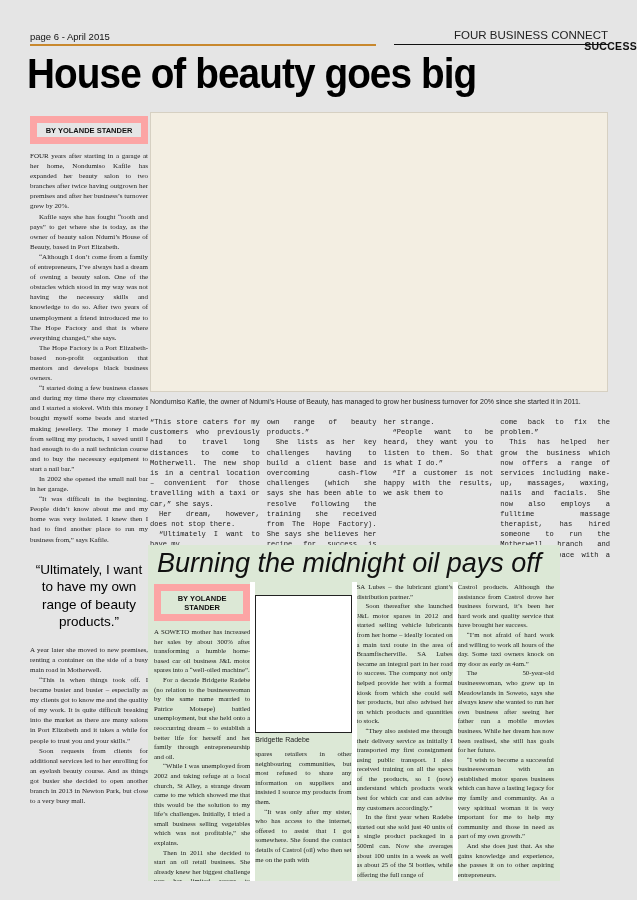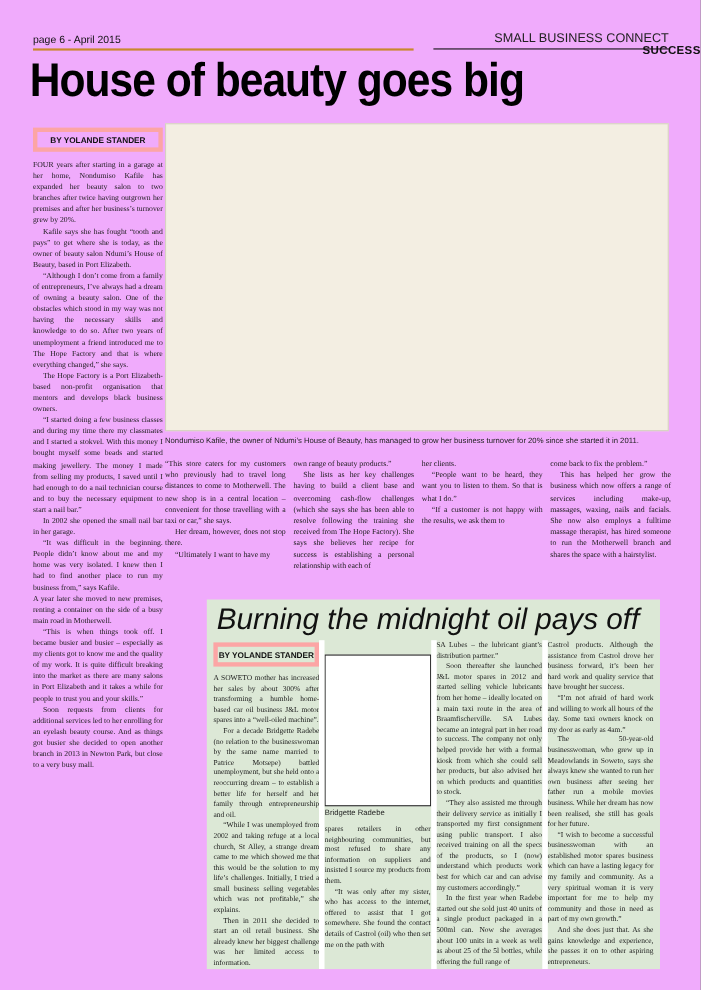--- a/index.html
+++ b/index.html
@@ -1,84 +1,85 @@
 <!DOCTYPE html>
 <html style="--accent_rule: #c8882e; --green_bg: #dce8d6; --photo_beige: #f3eee2;"><head>
 <meta charset="utf-8">
 <style>
   html,body{margin:0;padding:0;background:#888;}
-  .page{position:relative;width:637px;height:900px;background:#f0abfc;overflow:hidden;
+  .page{position:relative;width:637px;height:900px;background:#e5e5e5;overflow:hidden;
         font-family:"Liberation Serif",serif;color:#1a1a1a;margin:0 auto;}
   
   .hdr-left{position:absolute;left:30px;top:31px;font:9.5px "Liberation Sans",sans-serif;color:#111;}
   .hdr-center{position:absolute;left:0;right:0;top:40px;text-align:right;
               font:bold 10.5px "Liberation Sans",sans-serif;letter-spacing:.3px;color:#111;}
   .hdr-right{position:absolute;right:29px;top:29px;font:11.5px "Liberation Sans",sans-serif;color:#222;}
   .rule-a{position:absolute;left:30px;top:44px;width:346px;height:2px;background:var(--accent_rule,#c8882e);}
   .rule-b{position:absolute;left:394px;top:44px;width:214px;height:1px;background:#111;}
   
   .headline1{position:absolute;left:27px;top:50px;margin:0;white-space:nowrap;
              font:800 43px/46px "Liberation Sans",sans-serif;letter-spacing:-1px;color:#000;
              transform:scaleX(.9);transform-origin:left top;}
   
   .leftcol{position:absolute;left:30px;top:116px;width:118px;}
-  .byline-box{border:4px solid #fca5a5;text-align:center;
+  .byline-box{border:7px solid #fca5a5;text-align:center;
               font:bold 7.5px/9px "Liberation Sans",sans-serif;padding:3px 0 2px;margin-bottom:7px;
               background:transparent;color:#111;}
   .paras p{margin:0;font-size:7px;line-height:10.1px;text-align:justify;}
   .paras p + p{text-indent:9px;}
   .pullquote{font:13.5px/17.5px "Liberation Sans",sans-serif;text-align:center;
              margin:16px 1px 14px;color:#000;}
   
   .photo-main{position:absolute;left:150px;top:112px;width:458px;height:280px;
               background:var(--photo_beige,#f3eee2);border:1px solid #d6d0c2;box-sizing:border-box;}
   .caption-main{position:absolute;left:150px;top:398px;width:460px;
                 font:7px "Liberation Sans",sans-serif;color:#222;}
   
   .row4{position:absolute;left:150px;top:417px;width:460px;display:flex;gap:7px;}
-  .row4 .col{flex:1;min-width:0;}
+  .row4 .col{flex:1;min-width:0;font-family:Liberation Mono, monospace;}
   .row4 p{font-size:7.1px;line-height:10.2px;}
   
   .green{position:absolute;left:148px;top:545px;width:412px;height:336px;
-         background:var(--green_bg,#dce8d6);overflow:hidden;margin-left:40px;}
+         background:var(--green_bg,#dce8d6);overflow:hidden;}
   .headline2{margin:3px 0 0 9px;font:italic 400 27px/30px "Liberation Sans",sans-serif;color:#111;}
   .gcols{display:flex;gap:5px;padding:4px 6px 0;}
   .gcol{flex:1;min-width:0;position:relative;}
   .gcol + .gcol::before{content:"";position:absolute;left:-5px;top:0;bottom:0;width:5px;background:#fff;}
   .gcol .paras p{font-size:6.8px;line-height:9.6px;}
   .gcol .byline-box{margin-top:2px;margin-bottom:6px;}
   .photo-b{height:138px;background:#fff;border:1px solid #222;margin-top:13px;box-sizing:border-box;}
   .caption-b{font:7px "Liberation Sans",sans-serif;margin:3px 0 6px;color:#222;}
 </style>
 </head>
 <body>
 
 <div class="page">
 
   <span class="hdr-left">page 6 - April 2015</span>
   <span class="hdr-center">SUCCESS</span>
-  <span class="hdr-right">SMALL BUSINESS CONNECT</span>
+  <span class="hdr-right">FOUR BUSINESS CONNECT</span>
   <div class="rule-a"></div>
   <div class="rule-b"></div>
 
   <h1 class="headline1">House of beauty goes big</h1>
 
   <div class="leftcol">
     <div class="byline-box">
       <span>BY YOLANDE STANDER</span>
     </div>
     <div class="paras">
         <p>FOUR years after starting in a garage at her home, Nondumiso Kafile has expanded her beauty salon to two branches after twice having outgrown her premises and after her business’s turnover grew by 20%.</p>
         <p>Kafile says she has fought “tooth and pays” to get where she is today, as the owner of beauty salon Ndumi’s House of Beauty, based in Port Elizabeth.</p>
         <p>“Although I don’t come from a family of entrepreneurs, I’ve always had a dream of owning a beauty salon. One of the obstacles which stood in my way was not having the necessary skills and knowledge to do so. After two years of unemployment a friend introduced me to The Hope Factory and that is where everything changed,” she says.</p>
         <p>The Hope Factory is a Port Elizabeth-based non-profit organisation that mentors and develops black business owners.</p>
         <p>“I started doing a few business classes and during my time there my classmates and I started a stokvel. With this money I bought myself some beads and started making jewellery. The money I made from selling my products, I saved until I had enough to do a nail technician course and to buy the necessary equipment to start a nail bar.”</p>
         <p>In 2002 she opened the small nail bar in her garage.</p>
         <p>“It was difficult in the beginning. People didn’t know about me and my home was very isolated. I knew then I had to find another place to run my business from,” says Kafile.</p>
       </div>
+    <div class="pullquote">“Ultimately, I want to have my own range of beauty products.”</div>
     <div class="paras">
         <p>A year later she moved to new premises, renting a container on the side of a busy main road in Motherwell.</p>
         <p>“This is when things took off. I became busier and busier – especially as my clients got to know me and the quality of my work. It is quite difficult breaking into the market as there are many salons in Port Elizabeth and it takes a while for people to trust you and your skills.”</p>
         <p>Soon requests from clients for additional services led to her enrolling for an eyelash beauty course. And as things got busier she decided to open another branch in 2013 in Newton Park, but close to a very busy mall.</p>
       </div>
   </div>
 
   <div class="photo-main"></div>
   <div class="caption-main">Nondumiso Kafile, the owner of Ndumi’s House of Beauty, has managed to grow her business turnover for 20% since she started it in 2011.</div>
 
@@ -86,21 +87,21 @@
     <div class="col paras">
         <p>“This store caters for my customers who previously had to travel long distances to come to Motherwell. The new shop is in a central location – convenient for those travelling with a taxi or car,” she says.</p>
         <p>Her dream, however, does not stop there.</p>
         <p>“Ultimately I want to have my</p>
       </div>
     <div class="col paras">
         <p>own range of beauty products.”</p>
         <p>She lists as her key challenges having to build a client base and overcoming cash-flow challenges (which she says she has been able to resolve following the training she received from The Hope Factory). She says she believes her recipe for success is establishing a personal relationship with each of</p>
       </div>
     <div class="col paras">
-        <p>her clients.</p>
+        <p>her strange.</p>
         <p>“People want to be heard, they want you to listen to them. So that is what I do.”</p>
         <p>“If a customer is not happy with the results, we ask them to</p>
       </div>
     <div class="col paras">
         <p>come back to fix the problem.”</p>
         <p>This has helped her grow the business which now offers a range of services including make-up, massages, waxing, nails and facials. She now also employs a fulltime massage therapist, has hired someone to run the Motherwell branch and shares the space with a hairstylist.</p>
       </div>
   </div>
 
   <section class="green">

